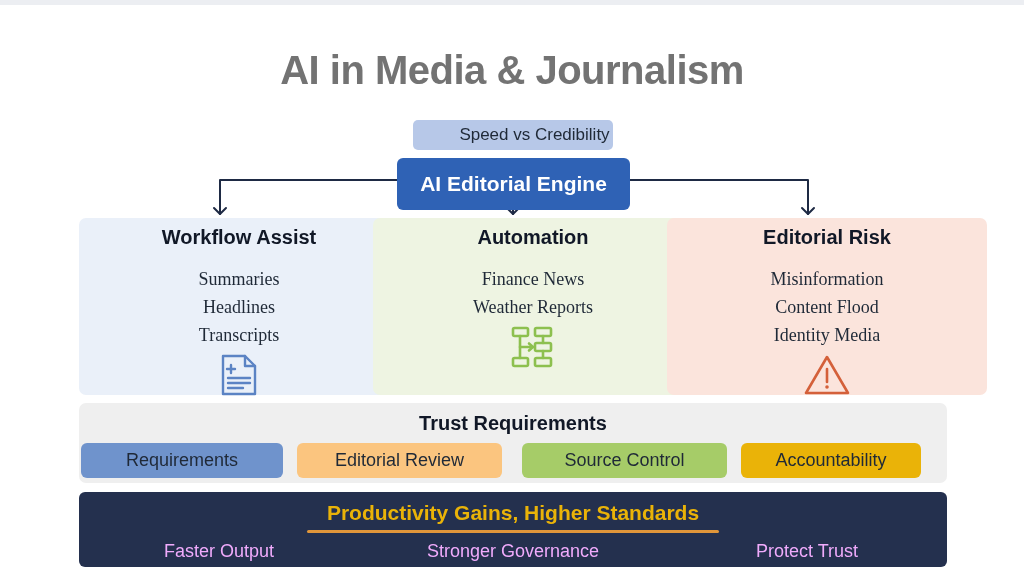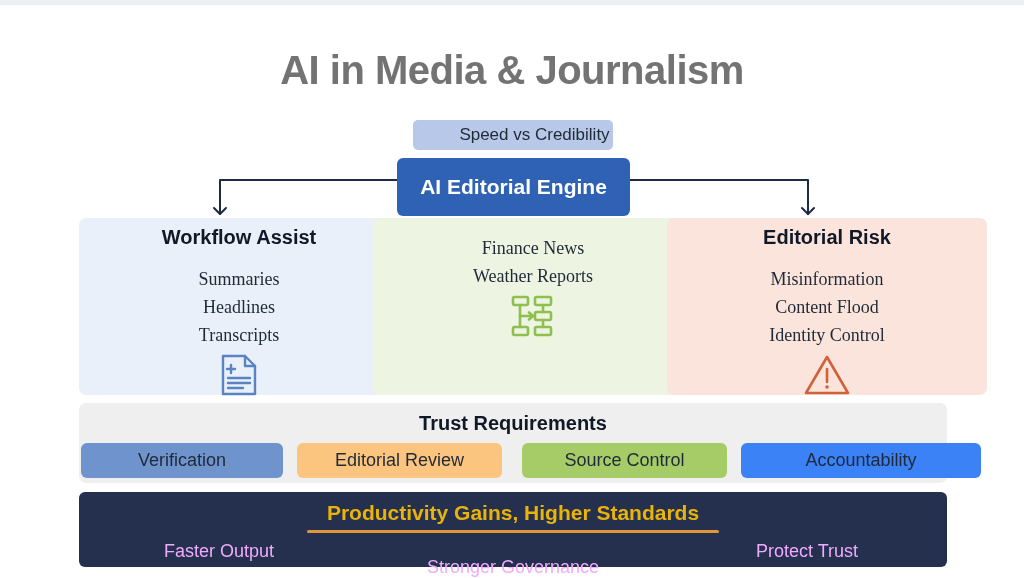--- a/index.html
+++ b/index.html
@@ -1,21 +1,21 @@
 <!DOCTYPE html>
 <html><head>
 <meta charset="utf-8">
 <style>
   * { box-sizing: border-box; margin: 0; padding: 0; }
   html, body { width: 1024px; height: 578px; overflow: hidden; background: #ffffff; }
   body { font-family: "Liberation Sans", "DejaVu Sans", sans-serif; color: #1f2937; position: relative; }
   .top-strip { position: absolute; left: 0; top: 0; width: 1024px; height: 5px; background: #eceef2; }
   .title { position: absolute; left: 0; top: 48px; width: 1024px; text-align: center; font-size: 40px; font-weight: 700; color: #737373; letter-spacing: -0.5px; }
   .tag { position: absolute; left: 413px; top: 120px; width: 200px; height: 30px; background: #b7c8e8; border-radius: 5px; display: flex; align-items: center; justify-content: center; font-size: 17px; color: #1f2937; padding-left: 43px; }
-  .engine { position: absolute; left: 397px; top: 158px; width: 233px; height: 58px; background: #2f62b5; border-radius: 6px; display: flex; align-items: center; justify-content: center; font-size: 21px; font-weight: 700; color: #ffffff; }
+  .engine { position: absolute; left: 397px; top: 158px; width: 233px; height: 52px; background: #2f62b5; border-radius: 6px; display: flex; align-items: center; justify-content: center; font-size: 21px; font-weight: 700; color: #ffffff; }
   .connectors { position: absolute; left: 0; top: 0; width: 1024px; height: 578px; pointer-events: none; }
   .card { position: absolute; top: 218px; width: 320px; height: 177px; border-radius: 7px; text-align: center; }
   .card-title { margin-top: 8px; font-size: 20px; font-weight: 700; color: #111827; }
   .card-items { margin-top: 16px; font-family: Liberation Serif, serif; }
   .card-item { font-size: 18px; line-height: 28px; color: #1f2937; }
   .card-icon { display: flex; justify-content: center; margin-top: 4px; }
   .card-workflow { left: 79px; background: #eaf0f9; }
   .card-auto { left: 373px; background: #eef4e2; }
   .card-risk { left: 667px; background: #fbe4dc; }
   .trust { position: absolute; left: 79px; top: 403px; width: 868px; height: 80px; background: #efefef; border-radius: 7px; }
@@ -68,20 +68,21 @@
         <line x1="8" y1="16" x2="16" y2="16"></line>
         <line x1="9" y1="25" x2="31" y2="25"></line>
         <line x1="9" y1="30" x2="31" y2="30"></line>
         <line x1="9" y1="35" x2="24" y2="35"></line>
       </g>
     </svg>
   </div>
 </div>
 
 <div class="card card-auto">
+  <div class="card-title">Automation</div>
   <div class="card-items">
     <div class="card-item">Finance News</div>
     <div class="card-item">Weather Reports</div>
   </div>
   <div class="card-icon">
     <svg width="44" height="44" viewBox="0 0 44 44">
       <g fill="none" stroke="#8dc04f" stroke-width="2.6" stroke-linejoin="round" stroke-linecap="round">
         <rect x="2" y="3" width="15" height="8" rx="1.5"></rect>
         <rect x="2" y="33" width="15" height="8" rx="1.5"></rect>
         <rect x="24" y="3" width="16" height="8" rx="1.5"></rect>
@@ -95,48 +96,48 @@
       </g>
     </svg>
   </div>
 </div>
 
 <div class="card card-risk">
   <div class="card-title">Editorial Risk</div>
   <div class="card-items">
     <div class="card-item">Misinformation</div>
     <div class="card-item">Content Flood</div>
-    <div class="card-item">Identity Control</div>
+    <div class="card-item">Identity Media</div>
   </div>
   <div class="card-icon">
     <svg width="48" height="44" viewBox="0 0 48 44">
       <g fill="none" stroke="#d4603a" stroke-width="2.6" stroke-linejoin="round" stroke-linecap="round">
         <path d="M24 4 L45 40 H3 Z"></path>
         <line x1="24" y1="16" x2="24" y2="29"></line>
       </g>
       <circle cx="24" cy="34" r="1.8" fill="#d4603a"></circle>
     </svg>
   </div>
 </div>
 
 <div class="trust">
   <div class="trust-title">Trust Requirements</div>
   <div class="pill" style="left:2px;width:202px;background:#6f93cc;">
-    <span>Verification</span>
+    <span>Requirements</span>
   </div>
   <div class="pill" style="left:218px;width:205px;background:#fbc57f;">
     <span>Editorial Review</span>
   </div>
   <div class="pill" style="left:443px;width:205px;background:#a6cc68;">
     <span>Source Control</span>
   </div>
-  <div class="pill" style="left:662px;width:240px;background:#3b82f6;">
+  <div class="pill" style="left:662px;width:180px;background:#eab308;">
     <span>Accountability</span>
   </div>
 </div>
 
 <div class="banner">
   <div class="banner-title">Productivity Gains, Higher Standards</div>
   <div class="banner-rule"></div>
   <div class="banner-item" style="left:40px;width:200px;">Faster Output</div>
-  <div class="banner-item" style="left:314px;width:240px;margin-top:16px;">Stronger Governance</div>
+  <div class="banner-item" style="left:314px;width:240px;">Stronger Governance</div>
   <div class="banner-item" style="left:628px;width:200px;">Protect Trust</div>
 </div>
 
 </body></html>

